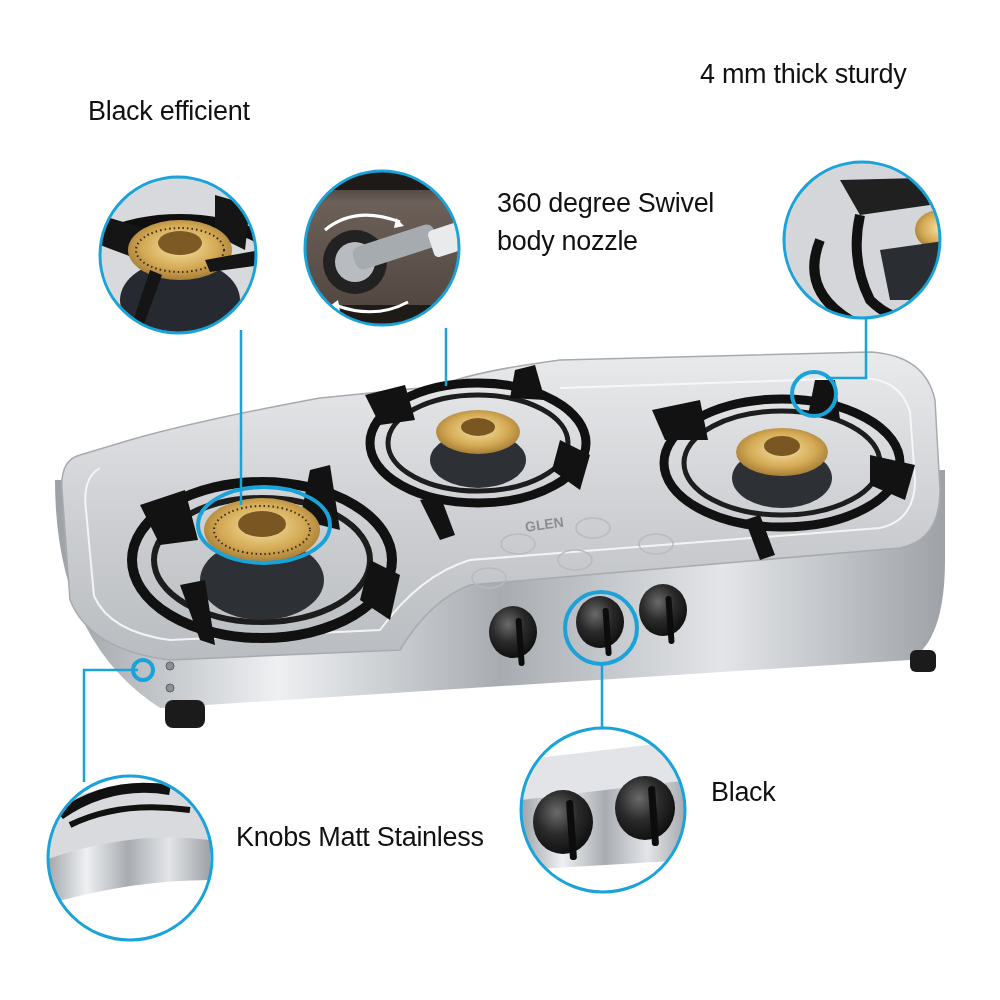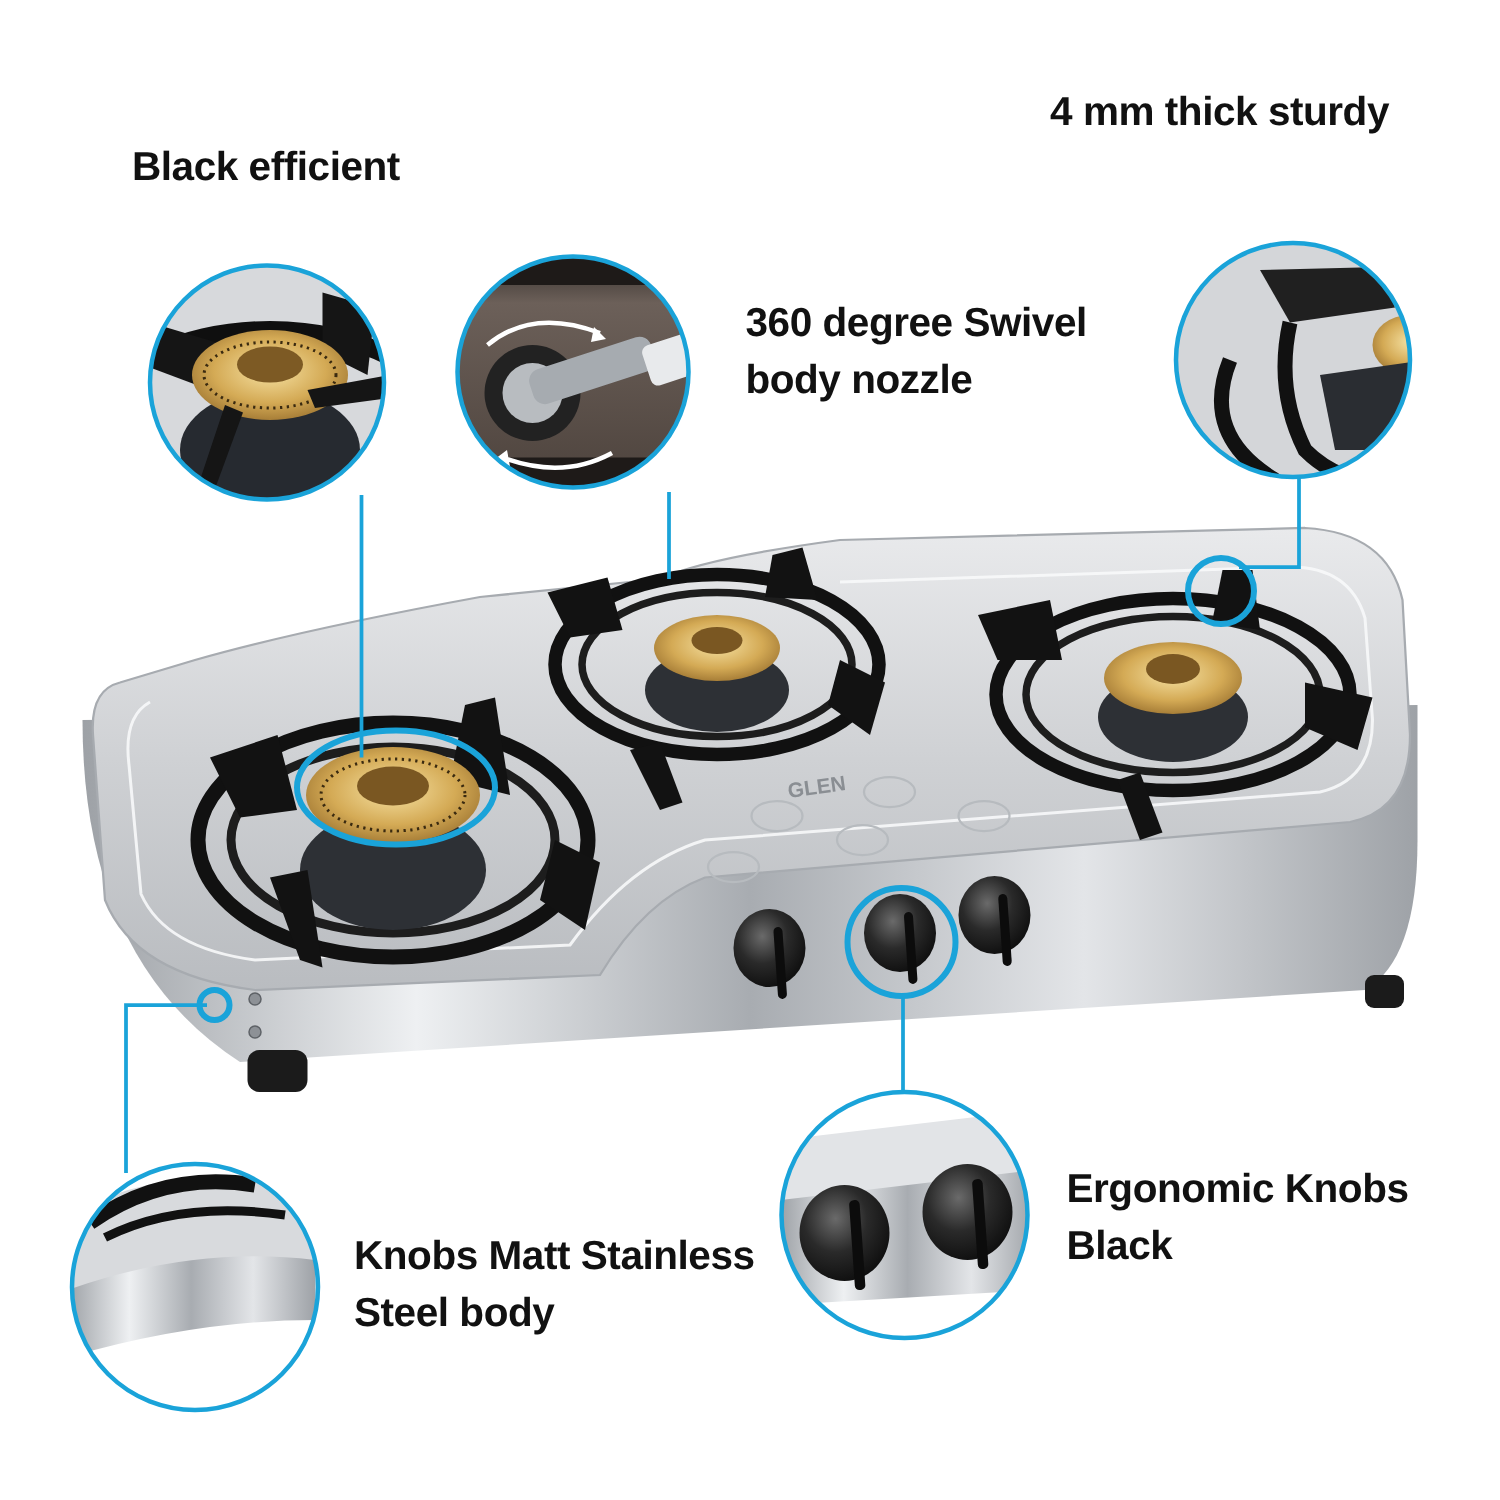--- a/index.html
+++ b/index.html
@@ -1,17 +1,17 @@
 <!DOCTYPE html>
 <html><head>
 <meta charset="utf-8">
 <style>
   html, body { margin: 0; padding: 0; background: #ffffff; }
   body { width: 1000px; height: 1000px; position: relative; overflow: hidden; font-family: "Liberation Sans", sans-serif; }
-  .label { position: absolute; font-weight: bold; color: #111111; font-size: 27px; line-height: 38px; letter-spacing: -0.3px; white-space: nowrap; }
+  .label { position: absolute; font-weight: normal; color: #111111; font-size: 27px; line-height: 38px; letter-spacing: -0.3px; white-space: nowrap; }
   .label span { display: block; }
   svg.stage { position: absolute; left: 0; top: 0; }
 </style>
 </head>
 <body>
 
 <svg class="stage" width="1000" height="1000" viewBox="0 0 1000 1000">
   <defs>
     <linearGradient id="steel" x1="0" y1="0" x2="0" y2="1">
       <stop offset="0" stop-color="#e9eaec"></stop>
@@ -218,30 +218,28 @@
       <rect x="650" y="786" width="7" height="60" rx="3" fill="#0c0c0c" transform="rotate(-4 654 816)"></rect>
     </g>
     <circle cx="603" cy="810" r="82" fill="none" stroke="#1aa3d9" stroke-width="3"></circle>
   </g>
 </svg>
 
 <div class="label" style="left:88px; top:92px;">
   <span>Black efficient</span>
 </div>
 
-<div class="label" style="left:497px; top:184px;margin-top:12px;">
+<div class="label" style="left:497px; top:184px;">
   <span>360 degree Swivel</span>
   <span>body nozzle</span>
 </div>
 
 <div class="label" style="left:700px; top:55px;">
   <span>4 mm thick sturdy</span>
 </div>
 
 <div class="label" style="left:236px; top:818px;">
   <span>Knobs Matt Stainless</span>
-  <span>Steel body</span>
 </div>
 
 <div class="label" style="left:711px; top:773px;">
-  <span>Ergonomic Knobs</span>
   <span>Black</span>
 </div>
 
 </body></html>

